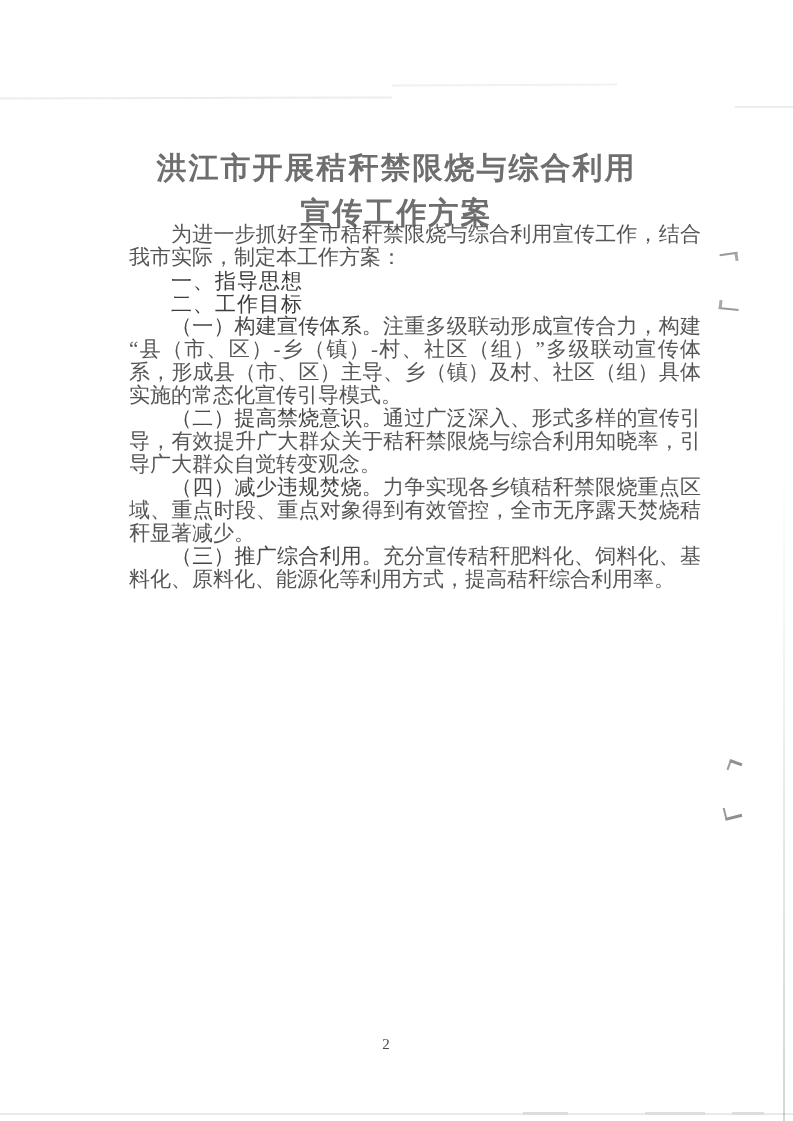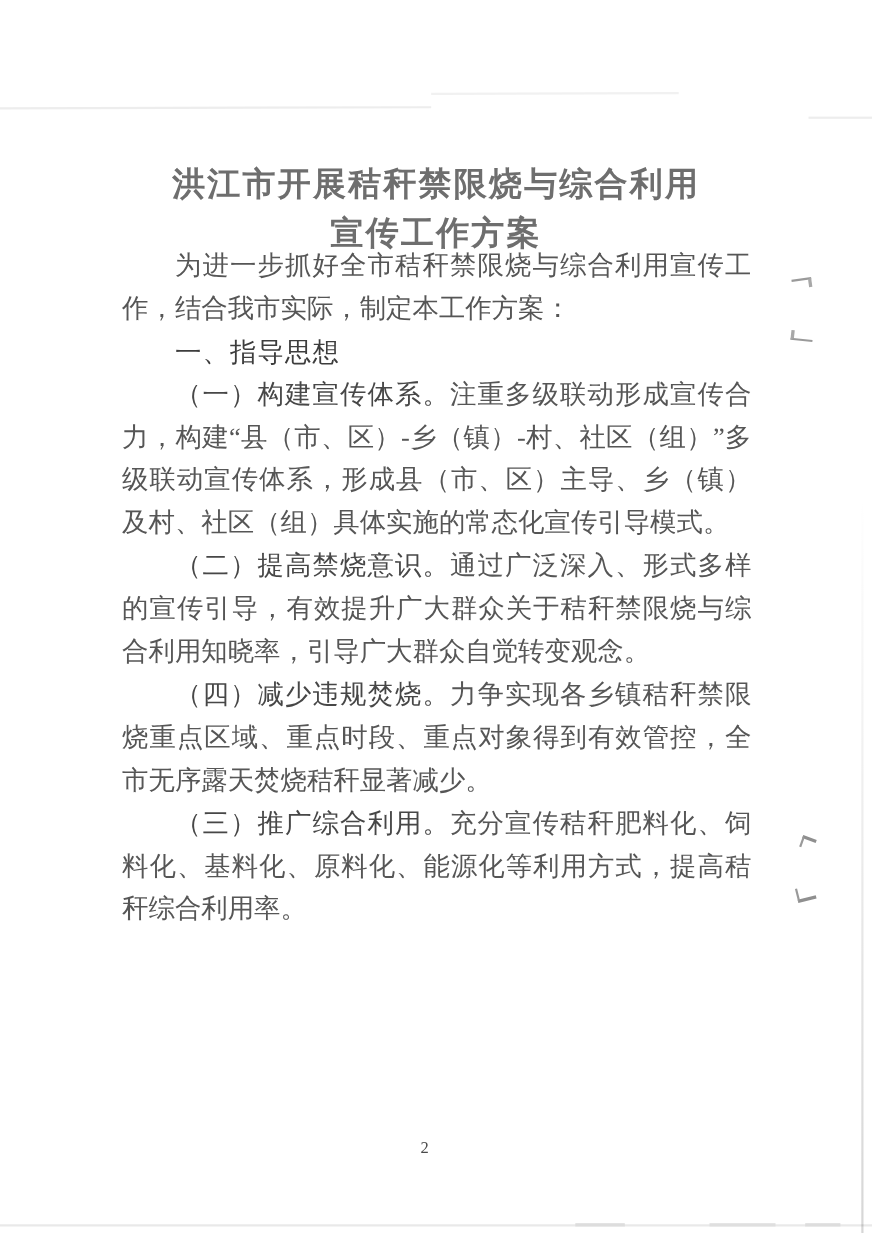--- a/index.html
+++ b/index.html
@@ -29,24 +29,24 @@
     line-height: 45px;
     letter-spacing: 2px;
     color: #6e6e6e;
     margin-top: 44px;
   }
 
   
   .doc-body {
     position: absolute;
     top: 223px;
-    left: 111px;
+    left: 129px;
     width: 572px;
-    font-size: 24px;
-    line-height: 39px;
+    font-size: 21px;
+    line-height: 23px;
     color: #565656;
     text-align: justify;
   }
   .doc-body p {
     margin: 0;
     padding: 0;
     text-indent: 2em;
   }
   .para .lead {
     font-weight: normal;
@@ -116,20 +116,21 @@
     <div>洪江市开展秸秆禁限烧与综合利用</div>
     <div>宣传工作方案</div>
   </div>
 
   <div class="doc-body">
     <p class="para"><span class="lead"></span><span>为进一步抓好全市秸秆禁限烧与综合利用宣传工作，结合我市实际，制定本工作方案：</span></p>
 
     <p class="heading">一、指导思想</p>
 
 
+    <p class="heading">二、工作目标</p>
 
     <p class="para"><span class="lead">（一）构建宣传体系。</span><span>注重多级联动形成宣传合力，构建“县（市、区）-乡（镇）-村、社区（组）”多级联动宣传体系，形成县（市、区）主导、乡（镇）及村、社区（组）具体实施的常态化宣传引导模式。</span></p>
 
     <p class="para"><span class="lead">（二）提高禁烧意识。</span><span>通过广泛深入、形式多样的宣传引导，有效提升广大群众关于秸秆禁限烧与综合利用知晓率，引导广大群众自觉转变观念。</span></p>
 
     <p class="para"><span class="lead">（四）减少违规焚烧。</span><span>力争实现各乡镇秸秆禁限烧重点区域、重点时段、重点对象得到有效管控，全市无序露天焚烧秸秆显著减少。</span></p>
 
     <p class="para"><span class="lead">（三）推广综合利用。</span><span>充分宣传秸秆肥料化、饲料化、基料化、原料化、能源化等利用方式，提高秸秆综合利用率。</span></p>
   </div>
 

